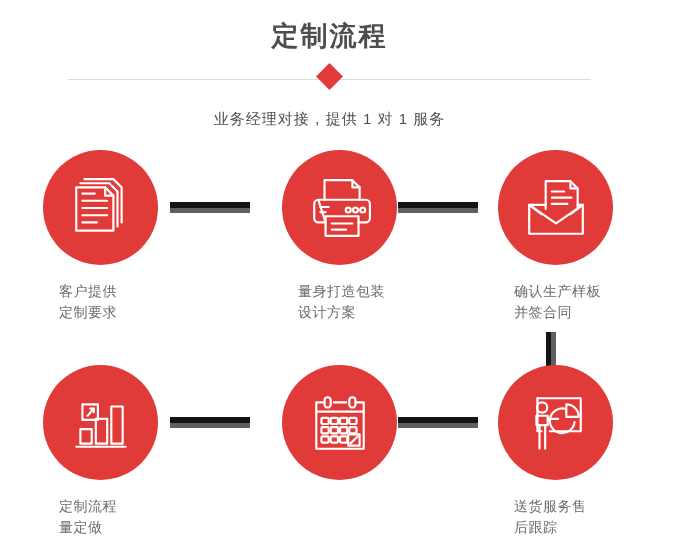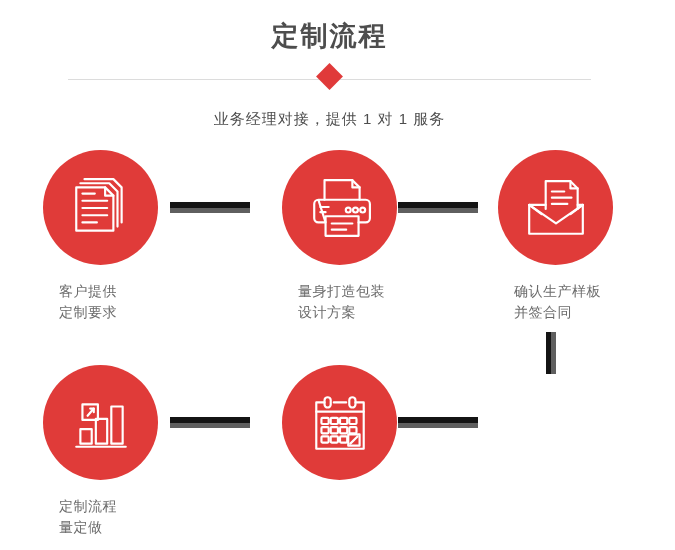--- a/index.html
+++ b/index.html
@@ -303,14 +303,33 @@
           </g>
         </svg>
       </div>
     </div>
 
     <div class="h-connector h2">
       <div class="dark"></div>
       <div class="light"></div>
     </div>
 
+    <div class="step c2">
+      <div class="circle">
+        <svg viewBox="0 0 64 64">
+          <g fill="none" stroke="#ffffff" stroke-width="2.1" stroke-linejoin="round" stroke-linecap="round">
+            <path d="M14 8 H56 V40 H26"></path>
+            <path d="M14 8 V40 H18"></path>
+            <path d="M42 14 V26 H54 A12 12 0 0 0 42 14 Z"></path>
+            <path d="M40 18 A12 12 0 1 0 50 31"></path>
+            <circle cx="18.5" cy="17" r="5"></circle>
+            <path d="M13 25 h11 v9 h-11 Z"></path>
+            <path d="M24 28 H34"></path>
+            <line x1="16" y1="34" x2="16" y2="57"></line>
+            <line x1="21.5" y1="34" x2="21.5" y2="57"></line>
+          </g>
+        </svg>
+      </div>
+      <div class="step-label">送货服务售
+后跟踪</div>
+    </div>
   </div>
 </div>
 
 </body></html>

